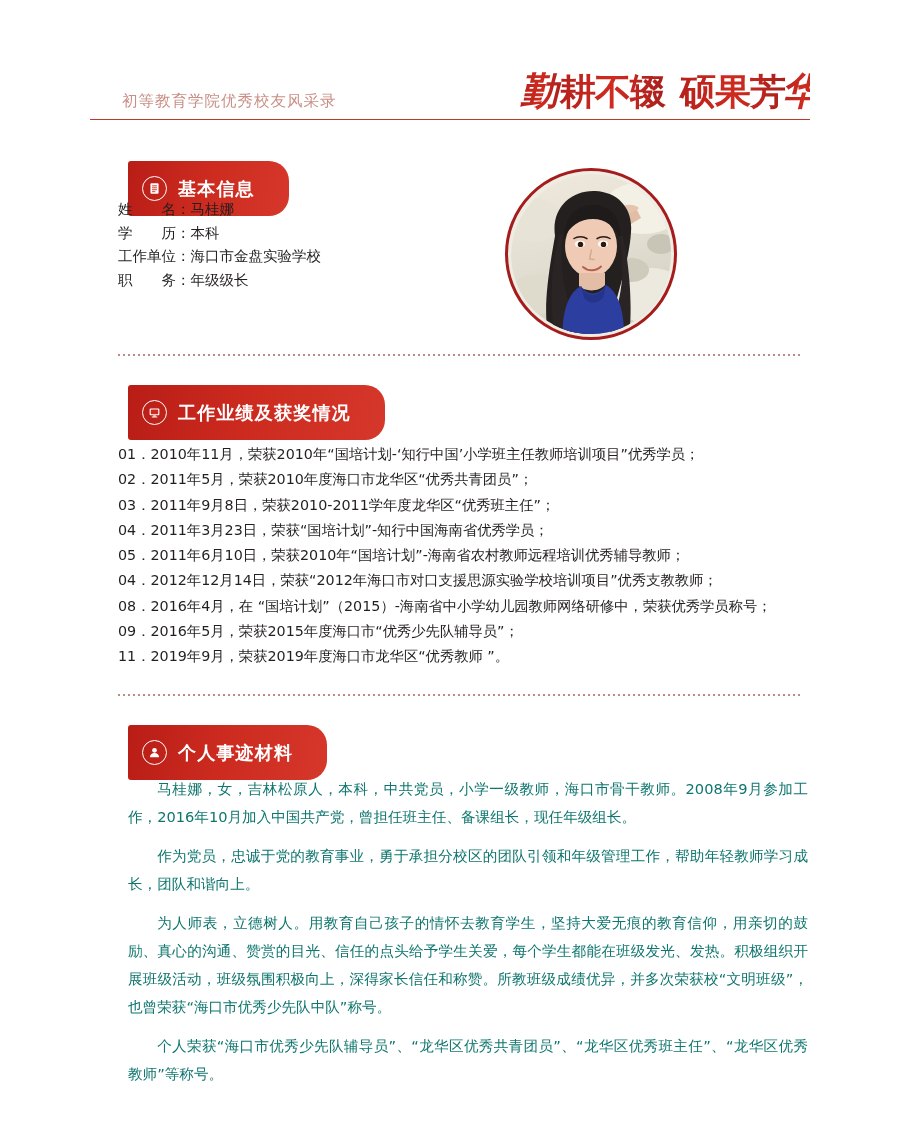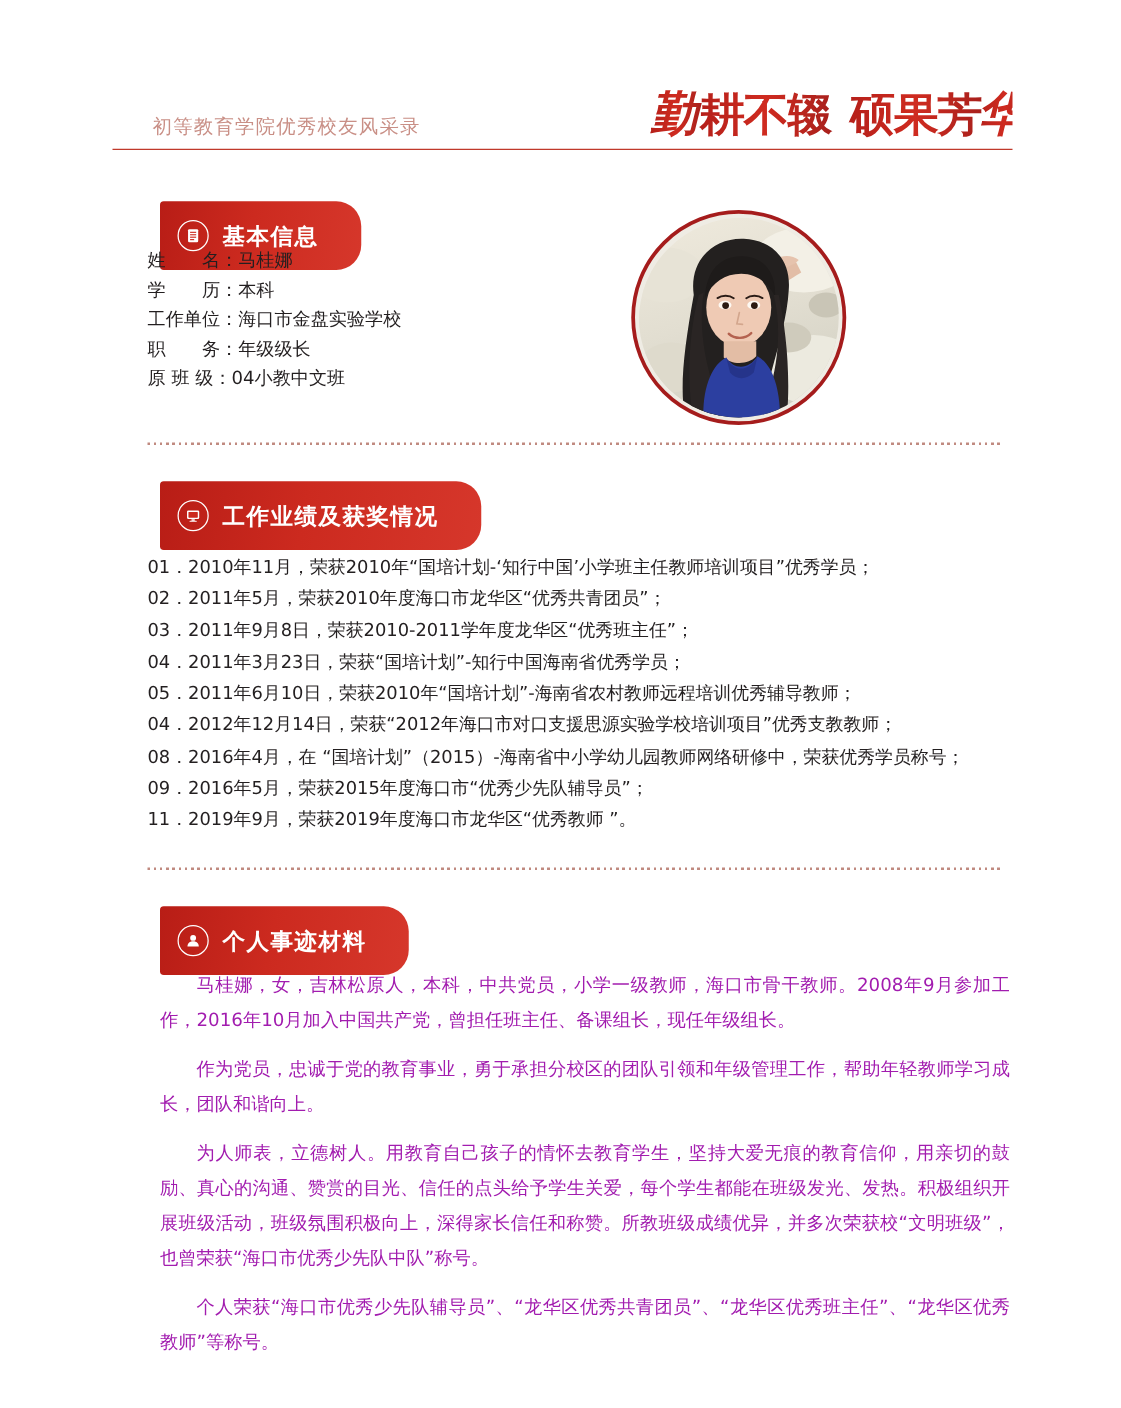--- a/index.html
+++ b/index.html
@@ -164,21 +164,21 @@
   }
   .story-body {
     position: absolute;
     left: 128px;
     top: 775px;
     width: 680px;
     font-size: 14.6px;
     line-height: 28px;
     text-align: justify;
     text-justify: inter-ideograph;
-    color: #a21caf;
+    color: #0f766e;
   }
   .story-p {
     margin: 0 0 11px 0;
     text-indent: 2em;
   }
   .story-p:last-child { margin-bottom: 0; }
 </style>
 </head>
 <body>
 
@@ -217,21 +217,20 @@
       </svg>
     </span>
     <span class="badge-text">基本信息</span>
   </div>
 
   <div class="info-list">
     <div class="info-row"><span class="info-label">姓　　名：</span><span class="info-val">马桂娜</span></div>
     <div class="info-row"><span class="info-label">学　　历：</span><span class="info-val">本科</span></div>
     <div class="info-row"><span class="info-label">工作单位：</span><span class="info-val">海口市金盘实验学校</span></div>
     <div class="info-row"><span class="info-label">职　　务：</span><span class="info-val">年级级长</span></div>
-    <div class="info-row"><span class="info-label">原 班 级：</span><span class="info-val">04小教中文班</span></div>
   </div>
 
   <div class="photo-frame">
     <div class="photo-inner">
       <svg viewBox="0 0 166 166" width="166" height="166" aria-hidden="true">
         <defs>
           <clipPath id="pc">
               <circle cx="83" cy="83" r="83"></circle>
             </clipPath>
           <linearGradient id="bgsky" x1="0" y1="0" x2="0.3" y2="1">

